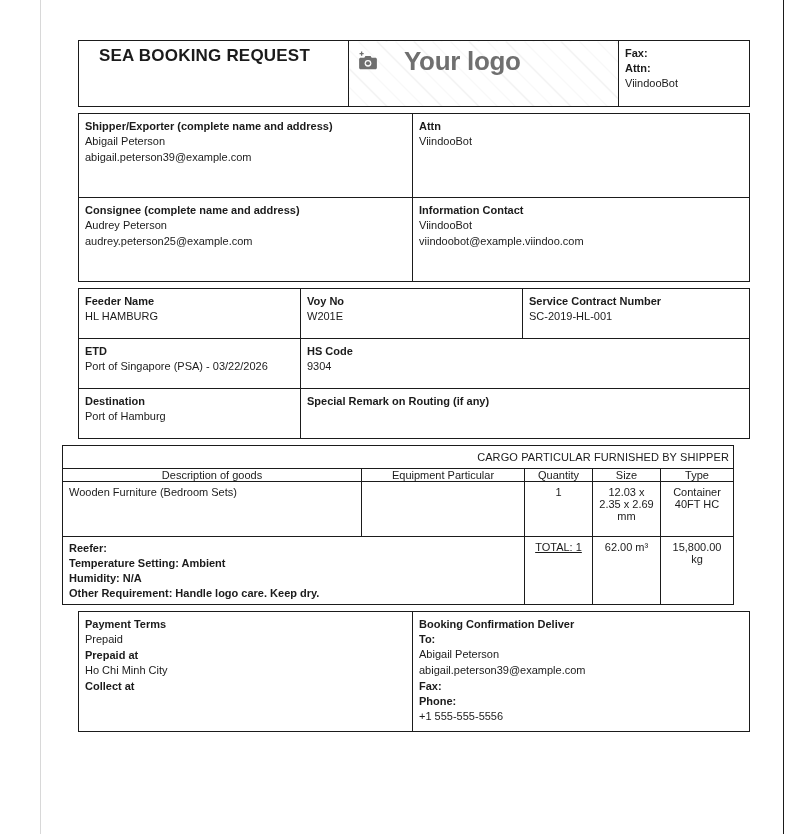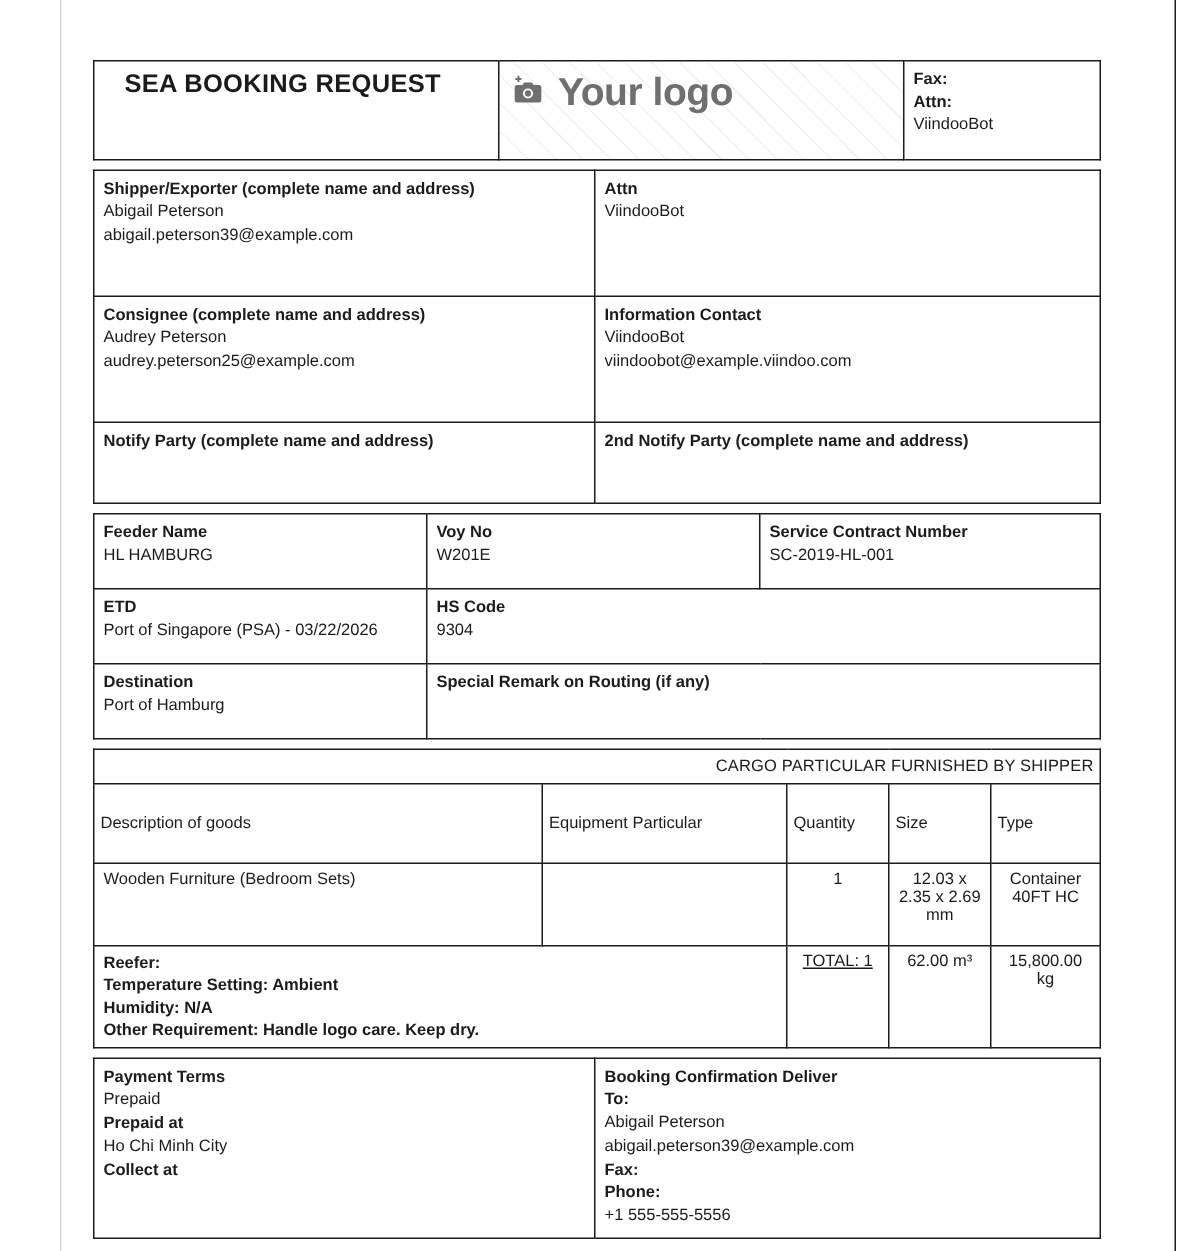--- a/index.html
+++ b/index.html
@@ -32,20 +32,21 @@
     position: absolute;
     left: 62px;
     top: 40px;
     width: 671px;
   }
 
   table.blk {
     width: 100%;
     border-collapse: collapse;
     table-layout: fixed;
+    margin-left: 16px;
   }
   table.blk td, table.blk th {
     border: 1px solid #1b1b1b;
     vertical-align: top;
     padding: 5px 6px 6px 6px;
     font-weight: normal;
     text-align: left;
   }
   .gap { height: 6px; }
   .lbl {
@@ -77,21 +78,21 @@
         45deg,
         rgba(0,0,0,0.055) 0px,
         rgba(0,0,0,0.055) 1px,
         rgba(0,0,0,0) 1px,
         rgba(0,0,0,0) 13px);
   }
   .logo-wrap {
     display: inline-flex;
     align-items: center;
     justify-content: center;
-    gap: 7px;
+    gap: 23px;
   }
   .logo-text {
     font-size: 26px;
     font-weight: bold;
     color: #6f6f6f;
     letter-spacing: -0.3px;
   }
   td.hdr-fax-cell { vertical-align: top; padding: 7px 8px; }
 
   
@@ -103,23 +104,23 @@
     vertical-align: top;
   }
   .cargo-banner {
     text-align: right;
     font-weight: bold;
     font-size: 11px;
     letter-spacing: 0.1px;
     padding: 5px 4px !important;
   }
   .cargo-head td {
-    text-align: left;
-    font-weight: bold;
-    padding: 20px 4px !important;
+    text-align: center;
+    font-weight: bold;
+    padding: 0 4px !important;
   }
   .c-center { text-align: center; }
   .cell-tall { height: 46px; }
   .reefer-cell { line-height: 1.45; }
   .tot-bold { font-weight: bold; text-align: center; text-decoration: underline; }
 
   .pay-cell { height: 108px; }
 </style>
 </head>
 <body>
@@ -188,30 +189,20 @@
           <span class="lbl">Consignee (complete name and address)</span>
           <span class="val">Audrey Peterson</span>
           <span class="val">audrey.peterson25@example.com</span>
         </td>
         <td>
           <span class="lbl">Information Contact</span>
           <span class="val">ViindooBot</span>
           <span class="val">viindoobot@example.viindoo.com</span>
         </td>
       </tr>
-      <tr>
-        <td style="height:42px">
-          <span class="lbl">Notify Party (complete name and address)</span>
-          <span class="val"></span>
-        </td>
-        <td>
-          <span class="lbl">2nd Notify Party (complete name and address)</span>
-          <span class="val"></span>
-        </td>
-      </tr>
     </tbody>
   </table>
 
   <div class="gap"></div>
 
   <table class="blk">
     <colgroup>
         <col style="width:222px">
         <col style="width:222px">
         <col style="width:227px">

